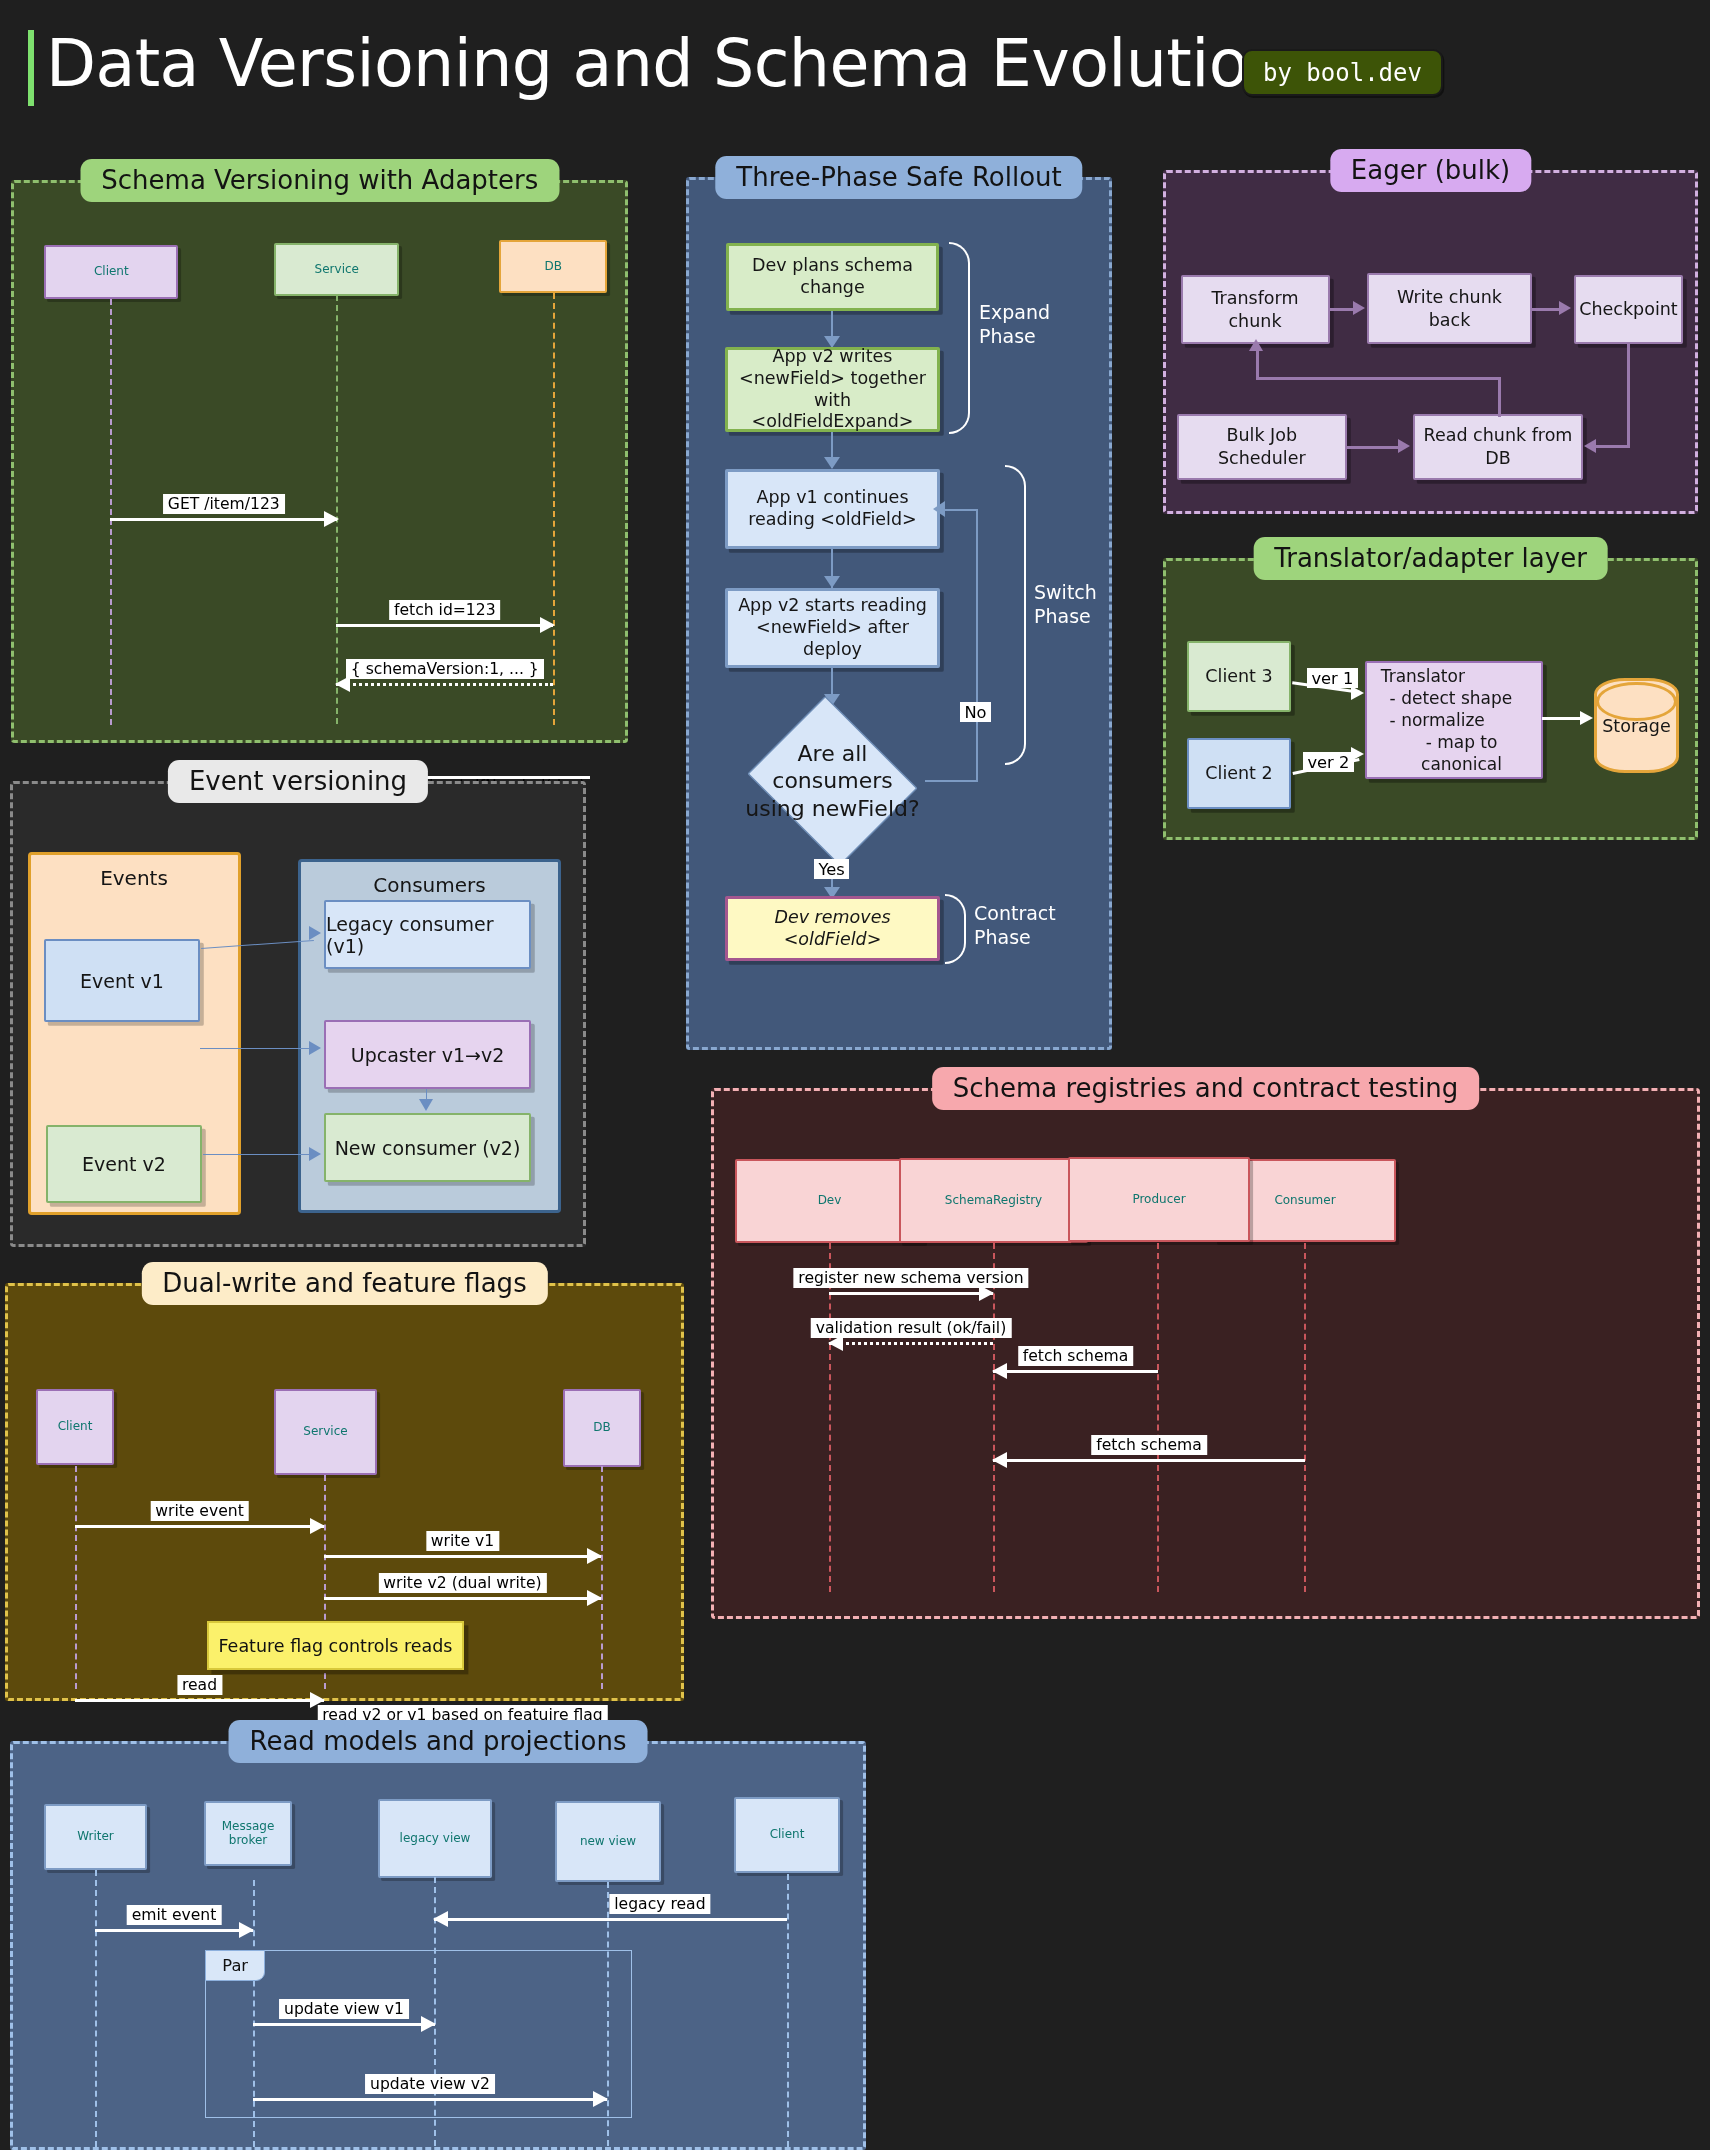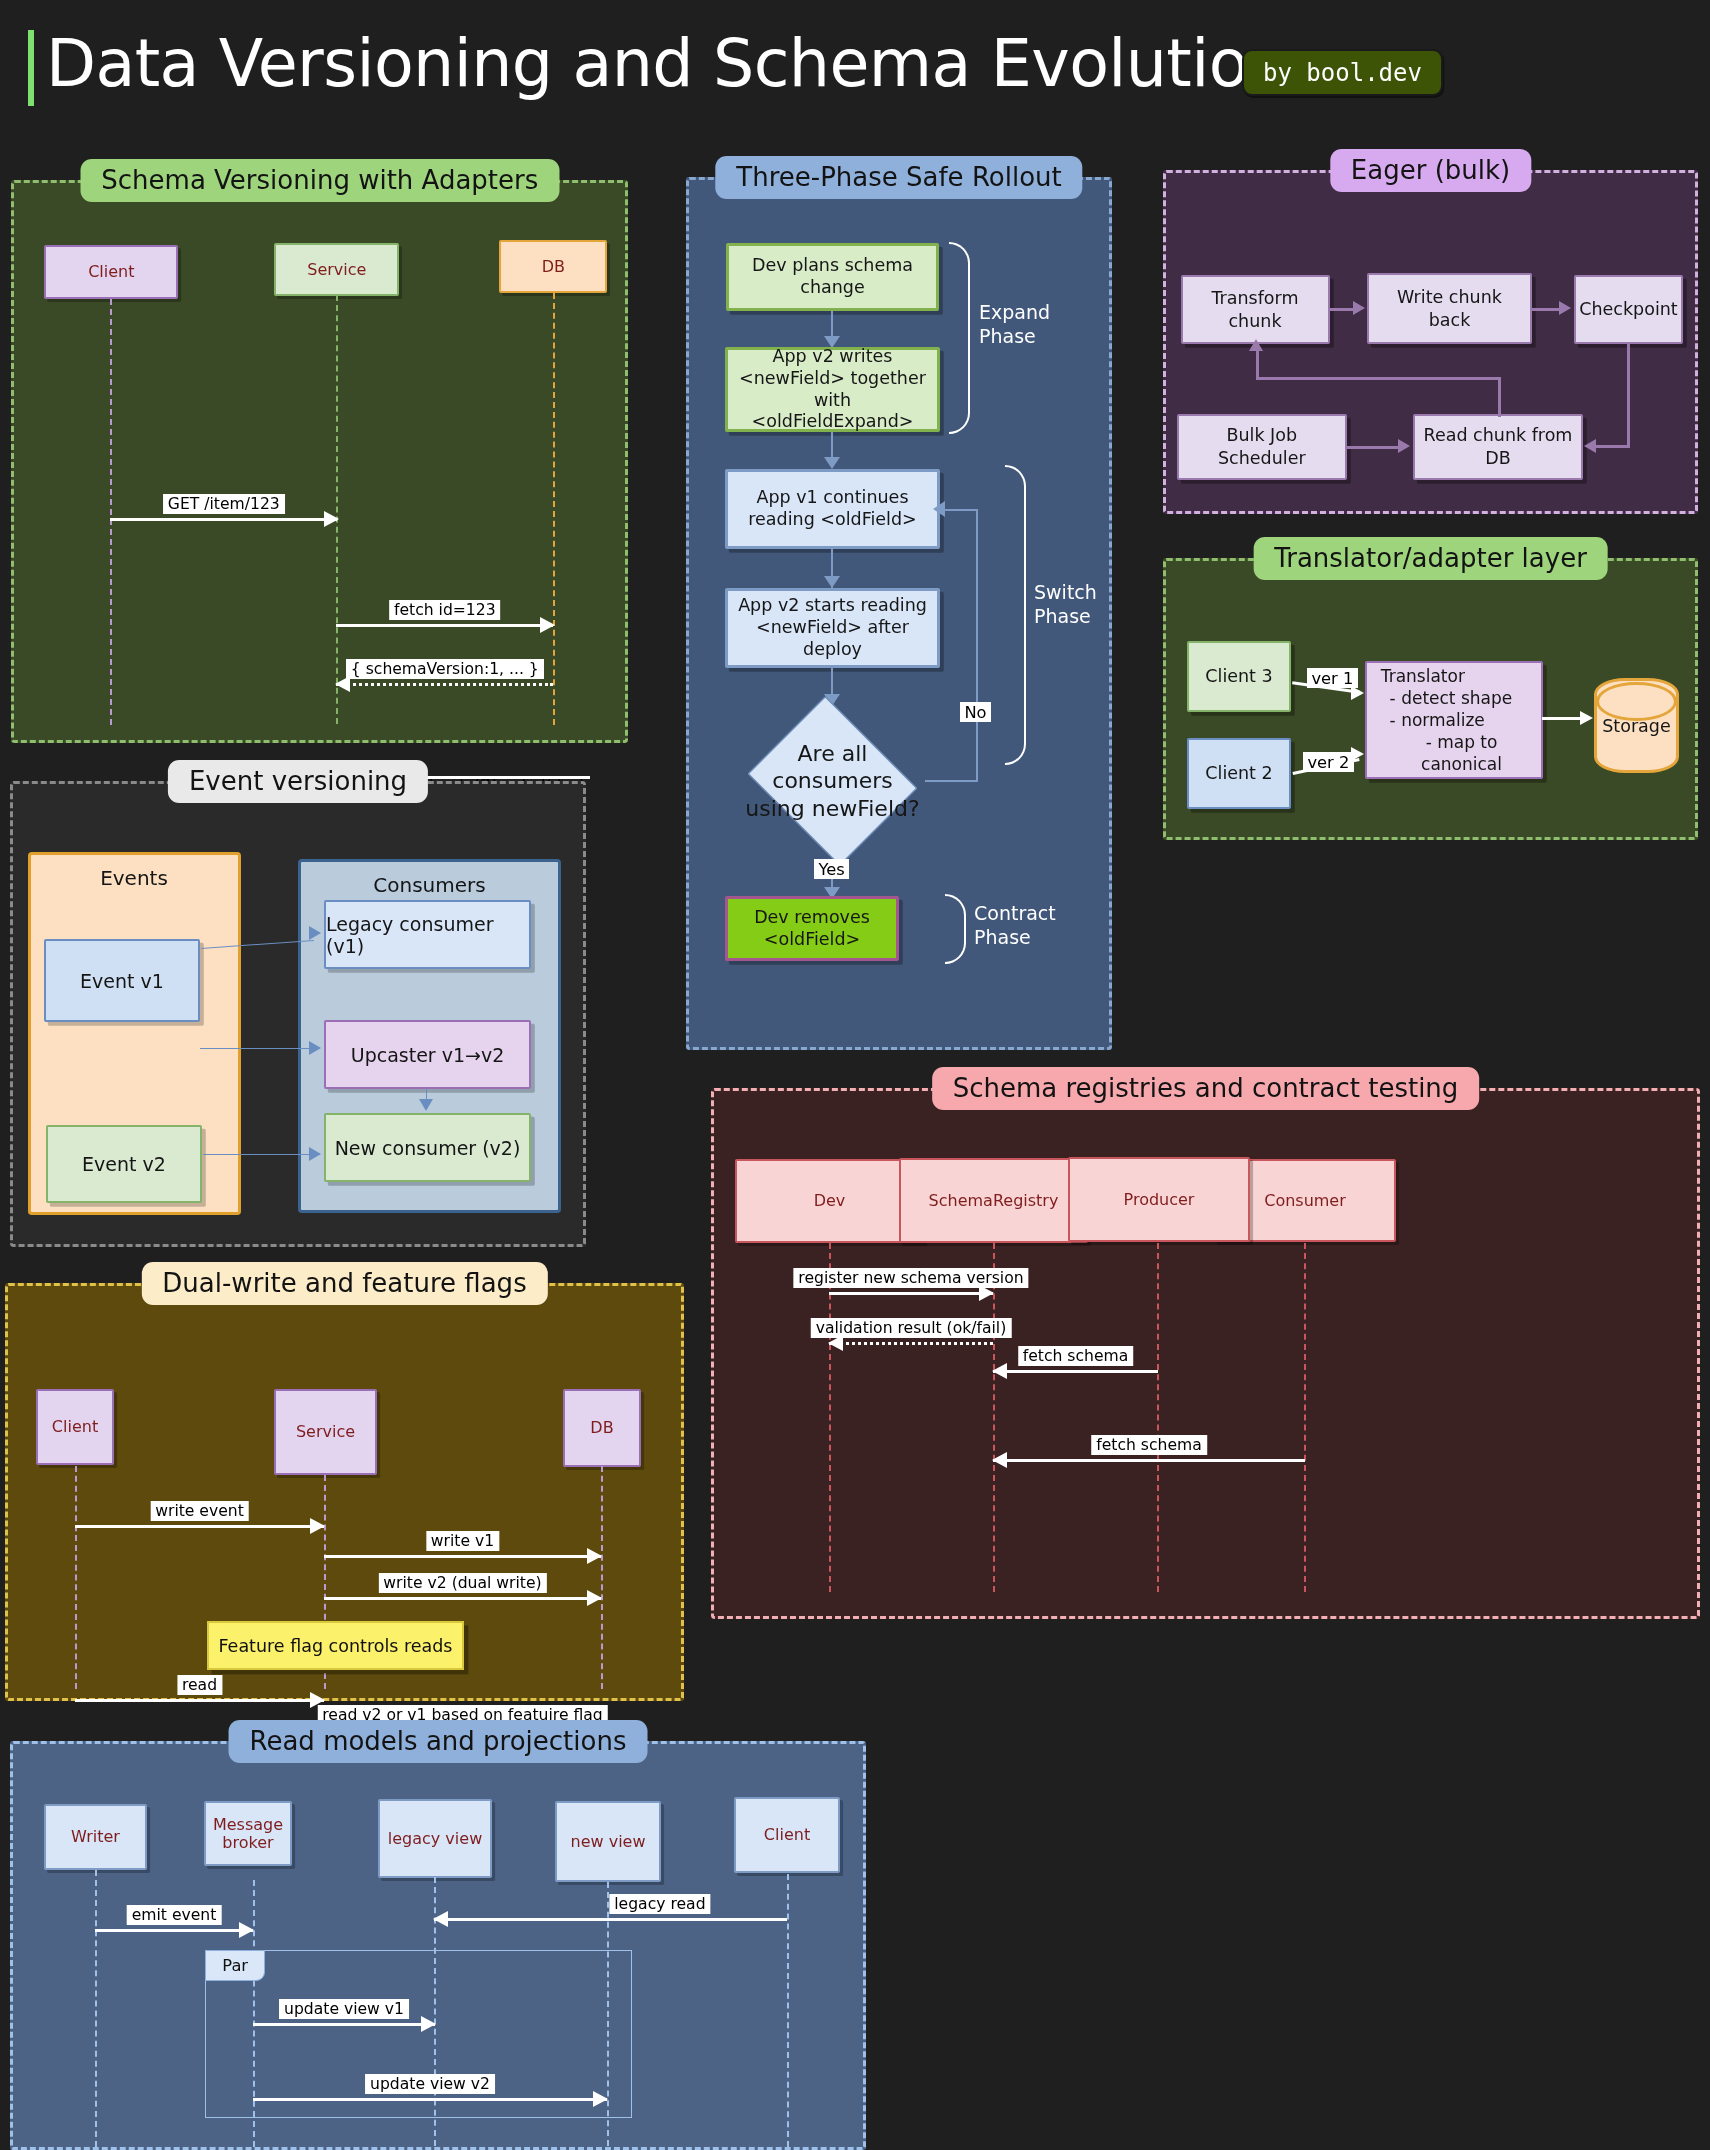--- a/index.html
+++ b/index.html
@@ -41,21 +41,21 @@
     position:absolute; top:-21px; left:50%; transform:translateX(-50%);
     padding:6.3px 21px; border-radius:11.3px;
     font-size:26px; color:#131313; white-space:nowrap;
     font-family:"DejaVu Sans", sans-serif;
   }
 
   
   .actor {
     position:absolute; display:flex; align-items:center; justify-content:center;
     text-align:center; border-width:2.5px; border-style:solid; border-radius:1.9px;
-    font-size:16px; color:#7f1d1d; padding:3.8px 6.3px; line-height:1.1;
+    font-size:12px; color:#0f766e; padding:3.8px 6.3px; line-height:1.1;
     box-shadow:3.1px 3.1px 0 rgba(0,0,0,0.25);
   }
   .lifeline { position:absolute; width:0; border-left:2.5px dashed; }
   .msg { position:absolute; height:2.5px; }
   .msg .bar { position:absolute; left:0; right:0; top:0; height:2.5px; background:#fff; }
   .msg.dotted .bar { background:none; border-top:3.1px dotted #fff; height:0; }
   .msg .head {
     position:absolute; top:-7.5px; width:0;height:0;
     border-top:8.8px solid transparent; border-bottom:8.8px solid transparent;
   }
@@ -255,21 +255,21 @@
   <div class="edge h" style="left:239px; top:603px; width:53px;"></div>
   <div class="edge v" style="left:290px; top:332px; height:272px;"></div>
   <div class="edge h" style="left:258px; top:332px; width:34px;"></div>
   <div class="arrowleft" style="left:247px; top:324px;"></div>
   <div class="edge-label" style="left:274px; top:525px;">No</div>
 
   <div class="edge v" style="left:145px; top:682px; height:36px;"></div>
   <div class="edge-label" style="left:128px; top:682px;">Yes</div>
   <div class="arrowdown" style="left:138px; top:710px;"></div>
 
-  <div class="fnode" style="left:39px; top:719px; width:174px; height:65px; background:#84cc16; border-color:#a4578f;">
+  <div class="fnode" style="left:39px; top:719px; width:215px; height:65px; background:#fef9c3; border-color:#a4578f;font-style:italic;">
     <span>Dev removes &lt;oldField&gt;</span>
     </div>
 
   <div class="brace" style="left:263px; top:65px; height:192px;"></div>
   <div class="brace-txt" style="left:293px; top:124px;">Expand
 Phase</div>
 
   <div class="brace" style="left:319px; top:288px; height:300px;"></div>
   <div class="brace-txt" style="left:348px; top:404px;">Switch
 Phase</div>

